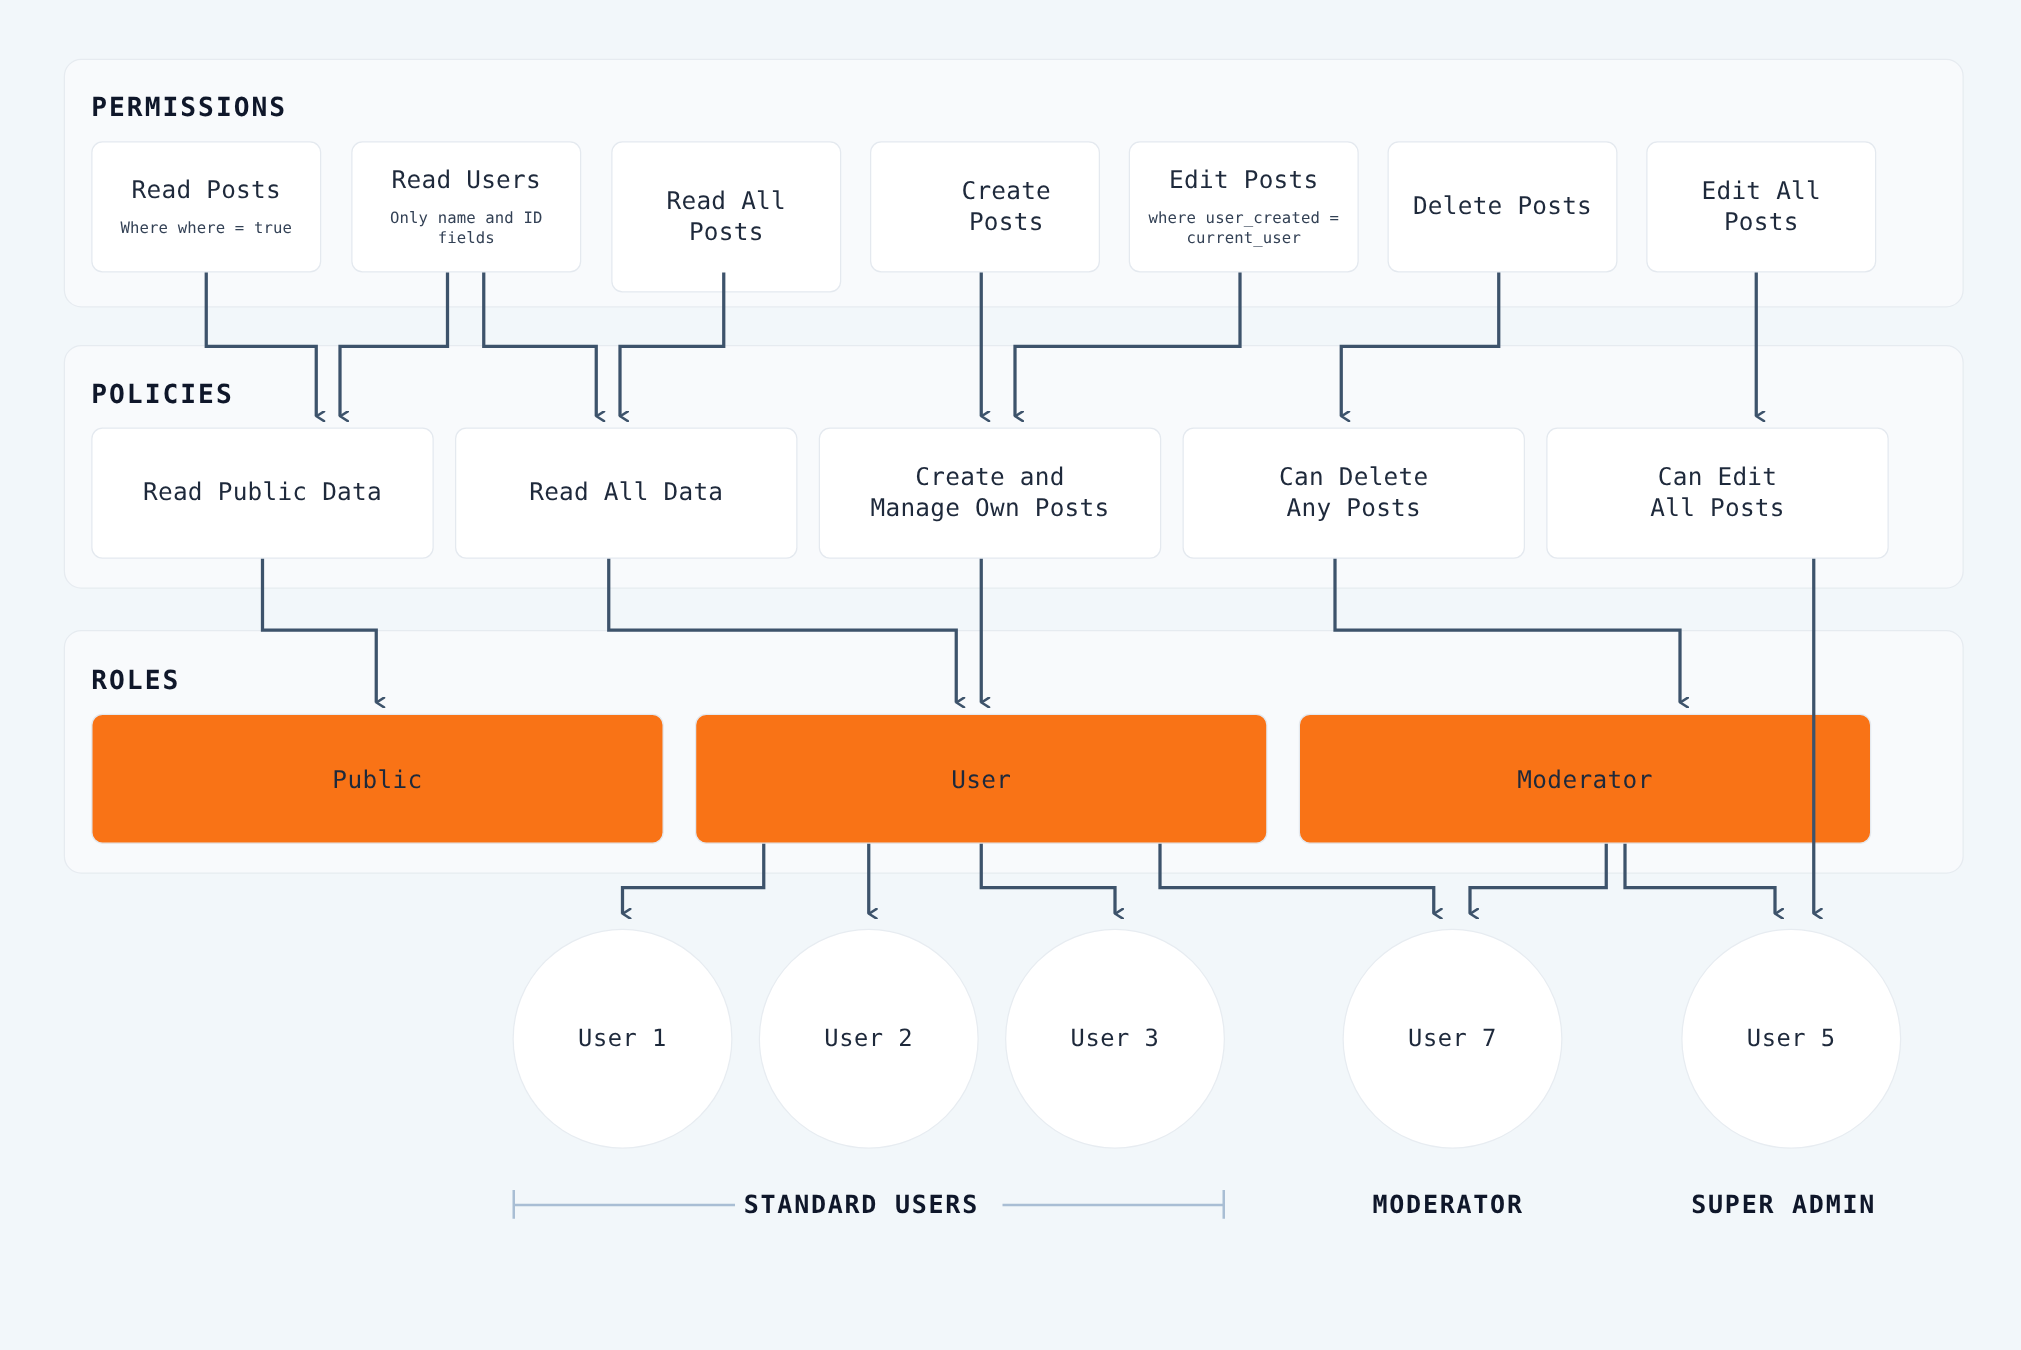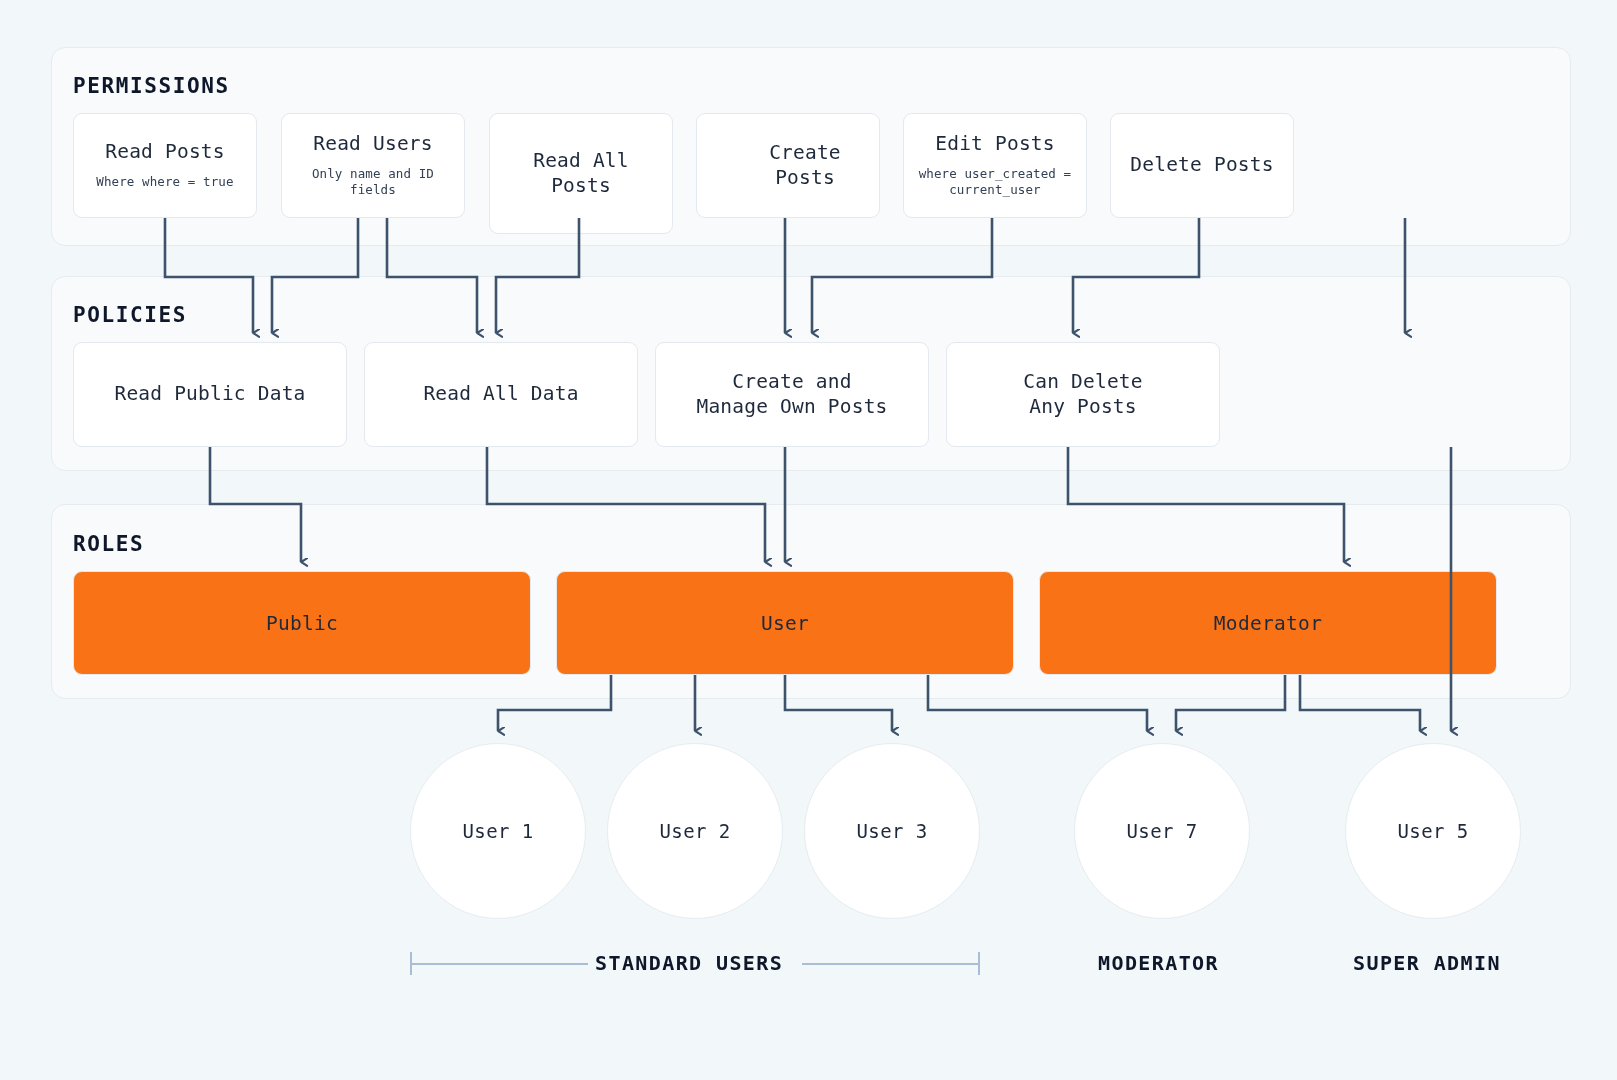--- a/index.html
+++ b/index.html
@@ -177,39 +177,46 @@
   <div class="node" style="left:903px;top:113px;width:184px;height:105px;">
     <div class="ttl">Edit Posts</div>
     <div class="sub">where user_created =
 current_user</div>
   </div>
 
   <div class="node" style="left:1110px;top:113px;width:184px;height:105px;">
     <div class="ttl">Delete Posts</div>
   </div>
 
+  <div class="node" style="left:1317px;top:113px;width:184px;height:105px;">
+    <div class="ttl">Edit All Posts</div>
+  </div>
 
   <div class="node" style="left:73px;top:342px;width:274px;height:105px;">
     <div class="ttl">Read Public Data</div>
   </div>
 
   <div class="node" style="left:364px;top:342px;width:274px;height:105px;">
     <div class="ttl">Read All Data</div>
   </div>
 
   <div class="node" style="left:655px;top:342px;width:274px;height:105px;">
     <div class="ttl">Create and
 Manage Own Posts</div>
   </div>
 
   <div class="node" style="left:946px;top:342px;width:274px;height:105px;">
     <div class="ttl">Can Delete
 Any Posts</div>
   </div>
 
+  <div class="node" style="left:1237px;top:342px;width:274px;height:105px;">
+    <div class="ttl">Can Edit
+All Posts</div>
+  </div>
 
   <div class="rolebox" style="left:73px;top:571px;width:458px;height:104px;">
     <div class="ttl">Public</div>
   </div>
 
   <div class="rolebox" style="left:556px;top:571px;width:458px;height:104px;">
     <div class="ttl">User</div>
   </div>
 
   <div class="rolebox" style="left:1039px;top:571px;width:458px;height:104px;">

